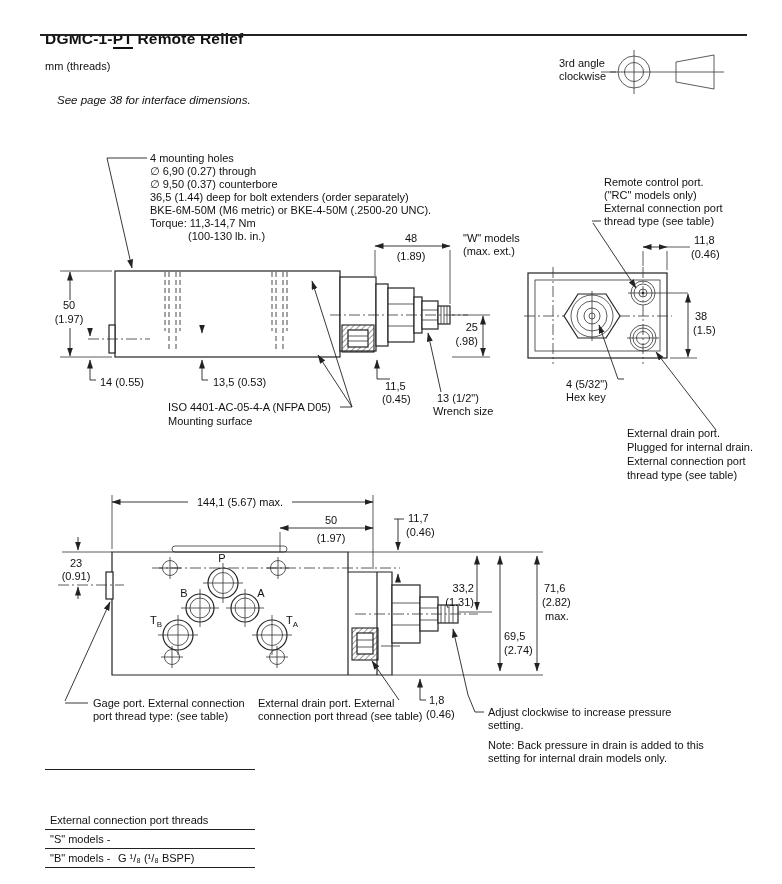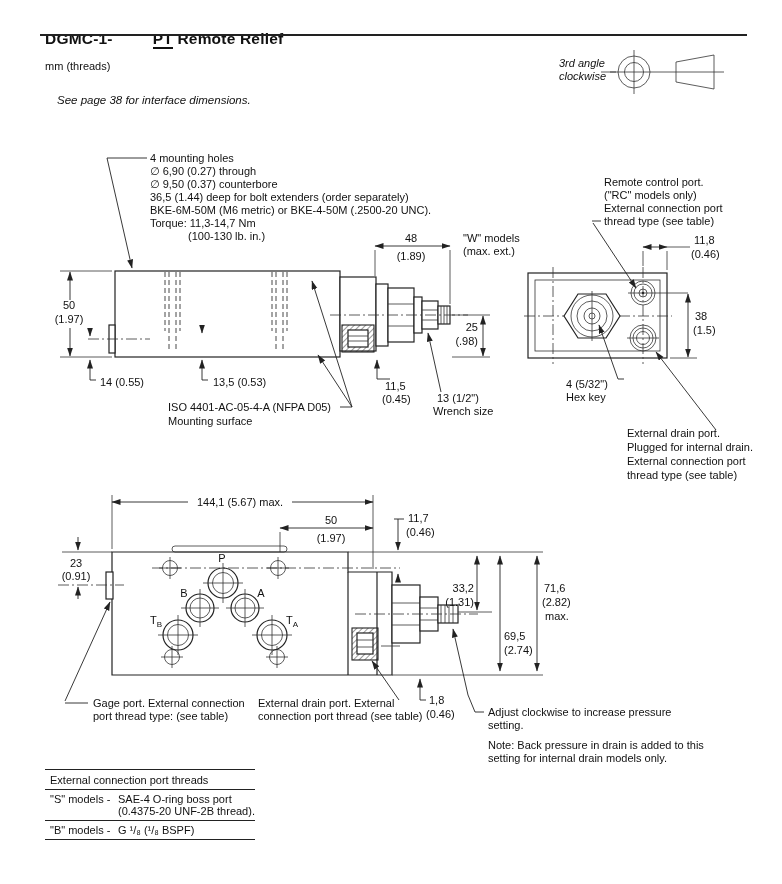--- a/index.html
+++ b/index.html
@@ -1,37 +1,37 @@
 <!DOCTYPE html>
 <html><head>
 <meta charset="utf-8">
 <style>
   html,body{margin:0;padding:0;background:#fff;}
   body{width:782px;height:884px;position:relative;font-family:"Liberation Sans","DejaVu Sans",sans-serif;color:#111;overflow:hidden;}
   .abs{position:absolute;}
   #title{left:45px;top:30px;font-size:15.5px;font-weight:bold;letter-spacing:.2px;}
-  #title .u{border-bottom:2px solid #111;padding-bottom:0px;margin-left:40px;}
+  #title .u{border-bottom:2px solid #111;padding-bottom:0px;}
   #units{left:45px;top:60px;font-size:11px;}
-  #projlabel{left:559px;top:57px;font-size:11px;line-height:13px;font-style:italic;}
+  #projlabel{left:559px;top:57px;font-size:11px;line-height:13px;}
   #seenotes{left:57px;top:93px;font-size:11.5px;font-style:italic;line-height:15.5px;}
   svg{position:absolute;left:0;top:0;}
   svg text{font-family:"Liberation Sans","DejaVu Sans",sans-serif;font-size:11px;fill:#111;}
   .ln{stroke:#222;stroke-width:1.2;fill:none;}
   .lnw{stroke:#222;stroke-width:1.2;fill:#fff;}
   .thin{stroke:#333;stroke-width:0.8;fill:none;}
   .dim{stroke:#222;stroke-width:0.9;fill:none;}
   .cl{stroke:#333;stroke-width:0.8;fill:none;stroke-dasharray:11 3 2 3;}
   .dash{stroke:#333;stroke-width:0.9;fill:none;stroke-dasharray:5 3;}
   .mid{text-anchor:middle;}
   .end{text-anchor:end;}
   
   #ttable{left:45px;top:769px;width:210px;font-size:11px;}
   #ttable .hrule{border-top:1.8px solid #222;}
   #ttable .mrule{border-top:1.2px solid #222;}
-  #ttable .hd{padding:4px 0 3px 5px;}
+  #ttable .hd{padding:4px 0 3px 5px;margin-top:40px;}
   #ttable .row{display:flex;padding:3px 0 3px 5px;}
   #ttable .model{width:68px;flex:none;}
   #ttable .val{white-space:nowrap;}
 </style>
 </head>
 <body>
 
 <div id="title" class="abs"><span>DGMC-1-</span><span class="u">PT</span><span> Remote Relief</span></div>
 <div id="units" class="abs">mm (threads)</div>
 <div id="projlabel" class="abs">
@@ -424,24 +424,20 @@
     </g>
   </g>
 </svg>
 
 <div id="ttable" class="abs">
   <div class="hrule"></div>
   <div class="hd">External connection port threads</div>
   <div class="mrule"></div>
   <div class="row">
     <span class="model">"S" models -</span>
-    <span class="val">
-      <span>SAE-4 O-ring boss port</span><br>
-      <span>(0.4375-20 UNF-2B thread).</span>
-    </span>
   </div>
   <div class="mrule"></div>
   <div class="row">
     <span class="model">"B" models -</span>
     <span class="val">G ¹/₈ (¹/₈ BSPF)</span>
   </div>
   <div class="mrule"></div>
 </div>
 
 </body></html>

